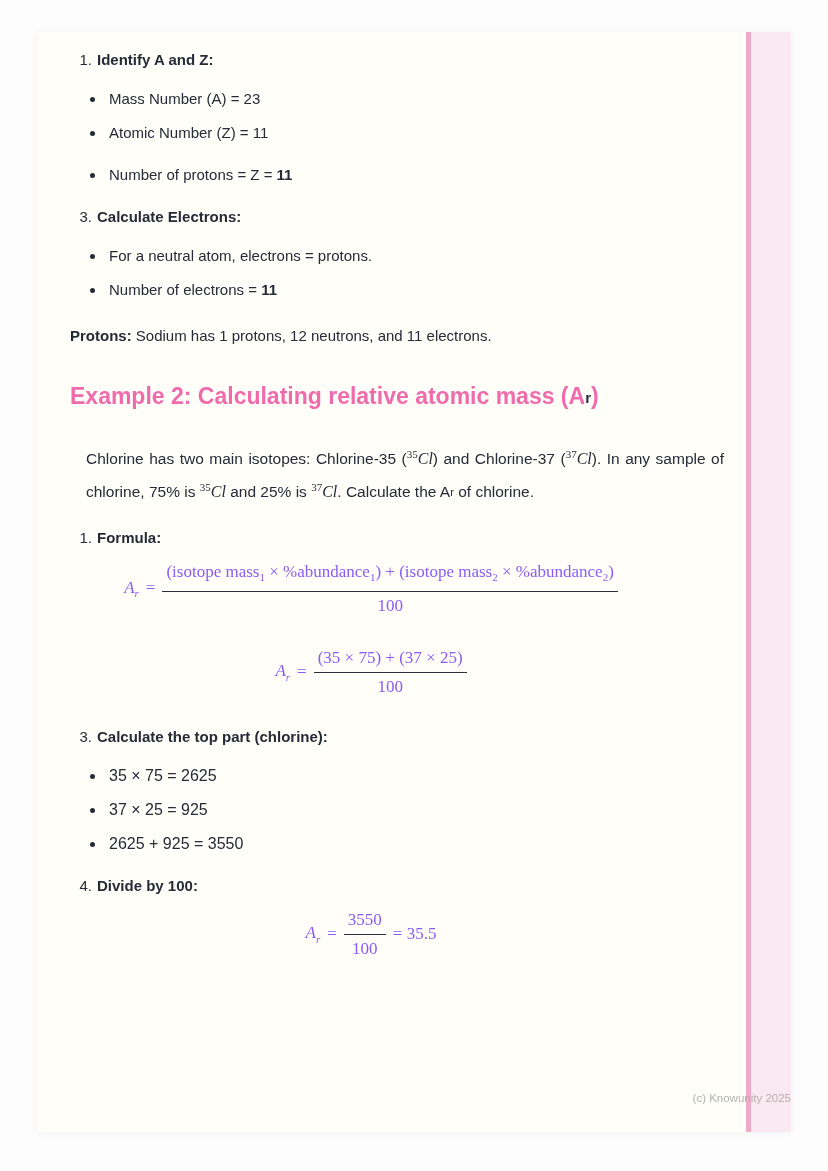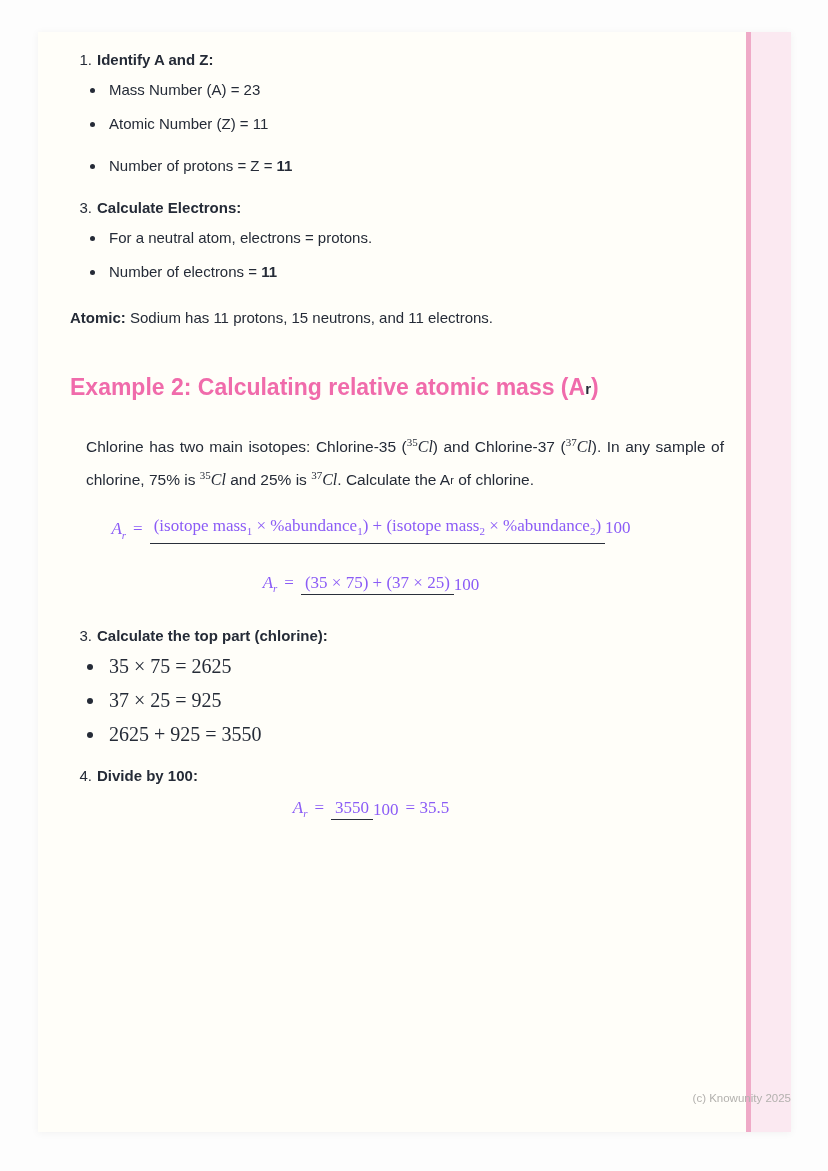--- a/index.html
+++ b/index.html
@@ -31,28 +31,28 @@
   .content {
     position: absolute;
     left: 32px; top: 12px; right: 67px;
     font-size: 15px;
     line-height: 20px;
   }
   .step { margin-top: 22px; padding-left: 8px; }
   .step:first-child { margin-top: 6px; }
   .step-num { display: inline-block; min-width: 14px; text-align: right; margin-right: 5px; }
   .step-title { line-height: 20px; }
-  .bullets { margin: 10px 0 0 0; padding-left: 28px; list-style: disc; }
+  .bullets { margin: 19px 0 0 0; padding-left: 28px; list-style: disc; }
   .bullets li { margin-top: 14px; padding-left: 3px; line-height: 20px; }
   .bullets li:first-child { margin-top: 0; }
-  .bullets.math li { font-family: Liberation Serif, serif; font-size: 20px; }
+  .bullets.math li { font-family: Liberation Sans, sans-serif; font-size: 16px; }
   .answer { margin: 26px 0 0 0; line-height: 20px; }
   .ex2-heading {
-    margin: 46px 0 0 0;
-    font-size: 23px; line-height: 27px;
+    margin: 34px 0 0 0;
+    font-size: 23px; line-height: 33px;
     font-weight: 700;
     color: #f06bab;
   }
   .hsub { color: #252b37; font-size: 15px; vertical-align: 1px; font-weight: 700; }
   .intro {
     margin: 26px 0 0 16px;
     font-size: 15.5px; line-height: 28px;
     text-align: justify;
   }
   .imath { font-family: "Liberation Serif", serif; font-style: italic; font-size: 16px; }
@@ -63,24 +63,24 @@
     text-align: center;
     font-family: Liberation Serif, serif;
     font-size: 17px;
     color: #8b5cf6;
   }
   .mvar { font-style: italic; }
   .msub { font-style: italic; font-size: 11px; }
   .mrel { margin: 0 7px; }
   .result { margin-left: 7px; }
   .frac {
-    display: inline-flex; 
+    display: inline-flex; flex-direction: column;
     vertical-align: middle;
     text-align: center;
-    line-height: 19px;
+    line-height: 24px;
   }
   .fnum { padding: 0 4px 2px 4px; border-bottom: 1px solid #2a2f3a; white-space: nowrap; }
   .fden { padding-top: 2px; }
   .fnum sub { font-size: 11px; }
   .footer {
     position: absolute;
     right: 0; bottom: 28px;
     font-size: 11.5px;
     color: #b3b1ae;
     z-index: 3;
@@ -115,27 +115,28 @@
       <div class="step-title"><span class="step-num">3.</span><strong>Calculate Electrons:</strong></div>
       <ul class="bullets">
         <li><span>For a neutral atom, electrons = protons.</span><strong></strong></li>
         <li><span>Number of electrons = </span><strong>11</strong></li>
       </ul>
     </div>
 
     <div class="step">
     </div>
 
-    <p class="answer"><strong>Atomic:</strong><span> Sodium has 11 protons, 15 neutrons, and 11 electrons.</span></p>
+    <p class="answer"><strong>Protons:</strong><span> Sodium has 1 protons, 12 neutrons, and 11 electrons.</span></p>
 
     <h2 class="ex2-heading"><span>Example 2: Calculating relative atomic mass (A</span><span class="hsub">r</span><span>)</span></h2>
 
     <p class="intro"><span>Chlorine has two main isotopes: Chlorine-35 (</span><span class="isup">35</span><span class="imath">Cl</span><span>) and Chlorine-37 (</span><span class="isup">37</span><span class="imath">Cl</span><span>). In any sample of chlorine, 75% is </span><span class="isup">35</span><span class="imath">Cl</span><span> and 25% is </span><span class="isup">37</span><span class="imath">Cl</span><span>. Calculate the A</span><span class="bsub">r</span><span> of chlorine.</span></p>
 
     <div class="step">
+      <div class="step-title"><span class="step-num">1.</span><strong>Formula:</strong></div>
       <div class="formula">
         <span class="mvar">A</span><sub class="msub">r</sub><span class="mrel">=</span><span class="frac">
             <span class="fnum"><span>(isotope mass</span><sub>1</sub><span> × %abundance</span><sub>1</sub><span>) + (isotope mass</span><sub>2</sub><span> × %abundance</span><sub>2</sub><span>)</span></span>
             <span class="fden">100</span>
           </span>
       </div>
     </div>
 
     <div class="step">
       <div class="formula">

